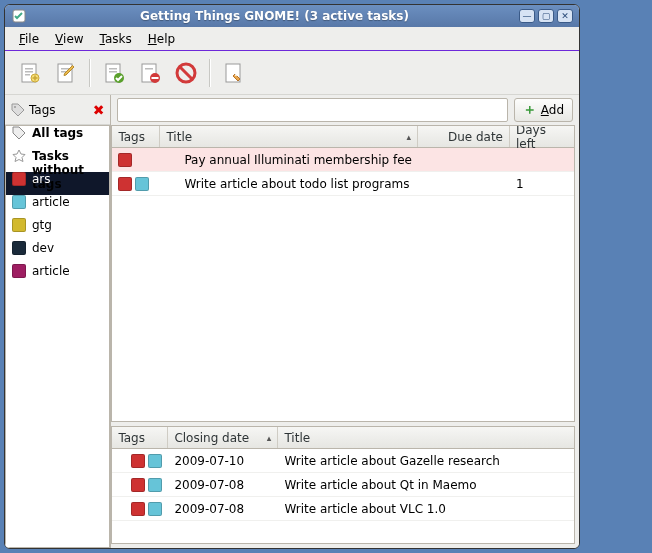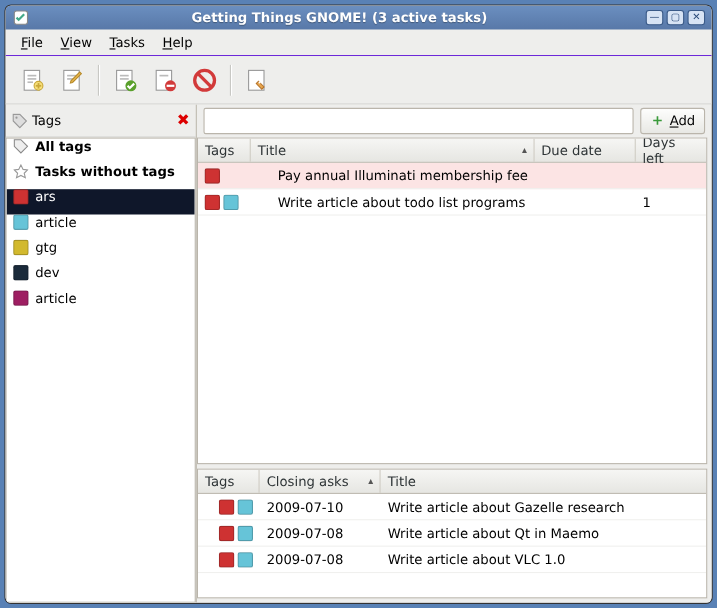--- a/index.html
+++ b/index.html
@@ -1,17 +1,17 @@
 <!DOCTYPE html>
 <html><head>
 <meta charset="utf-8">
 <style>
 * { box-sizing: border-box; margin: 0; padding: 0; font-family: "DejaVu Sans", "Liberation Sans", sans-serif; font-size: 12px; }
 body { background: #5981b5; padding: 4px; }
-.window { width: 644px; height: 545px; background: #eeeeec; border: 1px solid #333; border-radius: 6px; overflow: hidden; display: flex; flex-direction: column; }
+.window { width: 576px; height: 545px; background: #eeeeec; border: 1px solid #333; border-radius: 6px; overflow: hidden; display: flex; flex-direction: column; }
 .titlebar { height: 22px; background: linear-gradient(#6b8fc0, #5878a8); display: flex; align-items: center; color: #fff; padding: 0 6px; }
 .titlebar .spacer { flex: 1; }
 .title { font-weight: bold; text-shadow: 0 1px 1px rgba(0,0,0,0.3); }
 .win-btn { width: 16px; height: 14px; border: 1px solid #3a5a88; border-radius: 3px; background: #d7e3f4; margin-left: 3px; display: inline-flex; align-items: center; justify-content: center; color: #2a4a78; font-size: 9px; cursor: pointer; }
 .app-icon { width: 16px; height: 16px; margin-right: 6px; display: inline-flex; align-items: center; justify-content: center; }
 .app-icon svg { width: 16px; height: 16px; }
 
 .menubar { height: 24px; background: #eeeeec; display: flex; align-items: center; padding: 0 8px; gap: 4px; border-bottom: 1px solid #6d28d9; }
 .menu-item { padding: 3px 6px; cursor: pointer; }
 .menu-item .u { text-decoration: underline; }
@@ -50,21 +50,21 @@
 .sort-arrow { margin-left: auto; font-size: 9px; color: #555; }
 
 .table-body { flex: 1; overflow: auto; }
 .row { display: flex; height: 24px; align-items: center; border-bottom: 1px solid #f0f0ee; }
 .row.overdue { background: #fce4e4; }
 .cell { padding: 0 6px; display: flex; align-items: center; gap: 3px; height: 100%; overflow: hidden; white-space: nowrap; }
 
 
 .top .c1, .top .th1 { width: 48px; }
 .top .c2, .top .th2 { flex: 1; }
-.top .c3, .top .th3 { width: 92px; }
+.top .c3, .top .th3 { width: 92px; justify-content: flex-end; }
 .top .c4, .top .th4 { width: 64px; }
 .top .c2 { padding-left: 24px; }
 
 
 .bottom .th1, .bottom .c1 { width: 56px; }
 .bottom .th2, .bottom .c2 { width: 110px; }
 .bottom .th3, .bottom .c3 { flex: 1; }
 .bottom .c1 { justify-content: flex-end; padding-right: 6px; }
 
 svg { display: block; }
@@ -251,21 +251,21 @@
               </div>
             </div>
         </div>
 
         <div class="pane bottom">
           <div class="table-header">
             <div class="th th1">
                 <span>Tags</span>
               </div>
             <div class="th th2">
-                <span>Closing asks</span>
+                <span>Closing date</span>
                 <span class="sort-arrow">▴</span>
               </div>
             <div class="th th3 last">
                 <span>Title</span>
               </div>
           </div>
           <div class="table-body" id="closed-body">
               <div class="row">
                 <div class="cell c1">
                   <span class="swatch" style="background: rgb(206, 50, 50);"></span>

